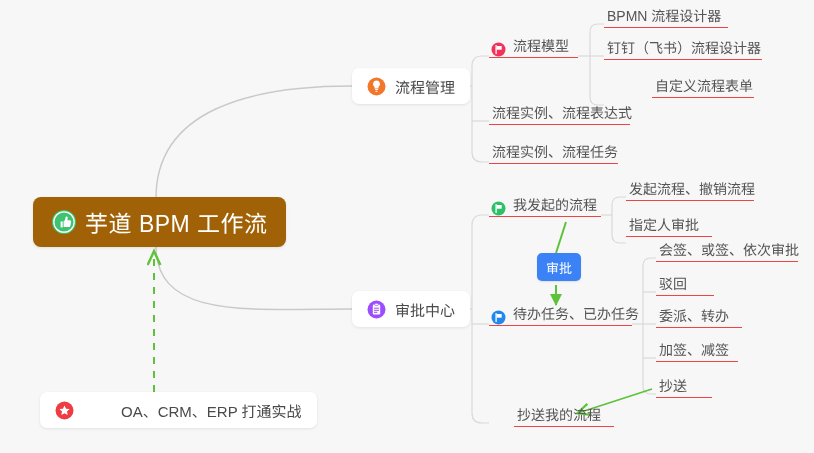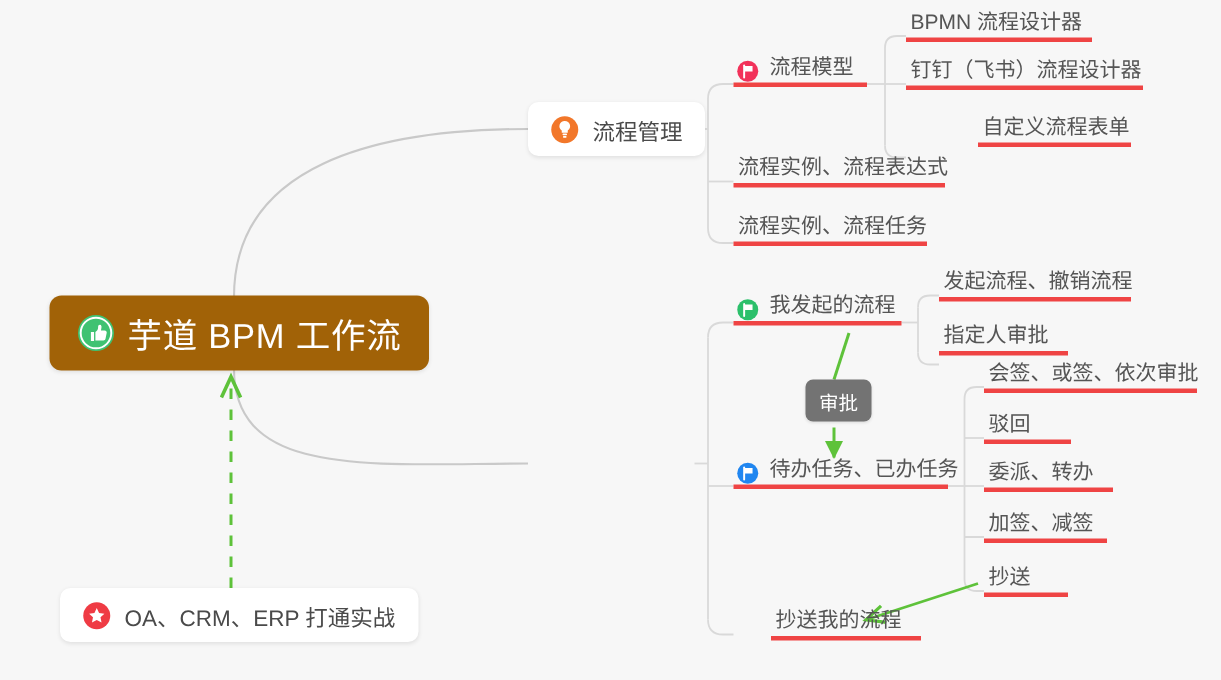--- a/index.html
+++ b/index.html
@@ -61,36 +61,36 @@
     padding: 0 15px;
     height: 36px;
     box-shadow: 0 1px 3px rgba(0,0,0,0.09);
   }
   .node-card .node-label {
     color: #4a4a4a;
     font-size: 15px;
   }
   
   .node-line {
-    border-bottom: 3px solid #ef4444;
+    border-bottom: 1px solid #ef4444;
     height: 25px;
     padding: 0 4px 0 3px;
     align-items: flex-end;
   }
   .node-line .node-label {
     color: #555555;
     font-size: 14px;
     line-height: 22px;
   }
   .node-line.has-icon {
     padding-left: 2px;
   }
   
   .node-badge {
-    background: #737373;
+    background: #3b82f6;
     border-radius: 5px;
     height: 28px;
     padding: 0 9px;
     justify-content: center;
     box-shadow: 0 1px 2px rgba(0,0,0,0.10);
     text-align: right;
   }
   .node-badge .node-label {
     color: #ffffff;
     font-size: 13px;
@@ -233,20 +233,31 @@
   </div>
 
   <div class="node node-line" style="left:489px; top:100px; width:141px;">
     <span class="node-label">流程实例、流程表达式</span>
   </div>
 
   <div class="node node-line" style="left:489px; top:139px; width:129px;">
     <span class="node-label">流程实例、流程任务</span>
   </div>
 
+  <div class="node node-card" style="left:352px; top:291px;">
+    <span class="icon icon-md">
+      <svg viewBox="0 0 19 19">
+        <circle cx="9.5" cy="9.5" r="9" fill="#9b4dff"></circle>
+        <rect x="5.8" y="4.6" width="7.4" height="9.8" rx="1.2" fill="#ffffff"></rect>
+        <rect x="7.7" y="3.3" width="3.6" height="2.3" rx="1.0" fill="#ffffff" stroke="#9b4dff" stroke-width="0.7"></rect>
+        <path d="M7.4 8.2 h4.2 M7.4 10.3 h4.2 M7.4 12.3 h2.6" stroke="#9b4dff" stroke-width="1.0" stroke-linecap="round"></path>
+      </svg>
+    </span>
+    <span class="node-label">审批中心</span>
+  </div>
 
   <div class="node node-line has-icon" style="left:489px; top:192px; width:112px;">
     <span class="icon icon-sm">
       <svg viewBox="0 0 15 15">
         <circle cx="7.5" cy="7.5" r="7" fill="#2cc06b"></circle>
         <path d="M5.1 3.6 v8.0" stroke="#ffffff" stroke-width="1.3" stroke-linecap="round"></path>
         <path d="M5.6 4.0 h5.1 v3.7 H5.6 z" fill="#ffffff"></path>
       </svg>
     </span>
     <span class="node-label">我发起的流程</span>
@@ -292,21 +303,21 @@
   </div>
 
   <div class="node node-line" style="left:656px; top:373px; width:56px;">
     <span class="node-label">抄送</span>
   </div>
 
   <div class="node node-line" style="left:514px; top:402px; width:100px;">
     <span class="node-label">抄送我的流程</span>
   </div>
 
-  <div class="node node-card" style="left:40px; top:392px;">
+  <div class="node node-card" style="left:40px; top:392px;gap:38px;">
     <span class="icon icon-md">
       <svg viewBox="0 0 19 19">
         <circle cx="9.5" cy="9.5" r="9" fill="#ef3b44"></circle>
         <path d="M9.5 4.4 l1.55 3.25 3.55 0.45 -2.6 2.45 0.68 3.5 -3.18 -1.72 -3.18 1.72 0.68 -3.5 -2.6 -2.45 3.55 -0.45 z" fill="#ffffff"></path>
       </svg>
     </span>
     <span class="node-label">OA、CRM、ERP 打通实战</span>
   </div>
 
 </div>

